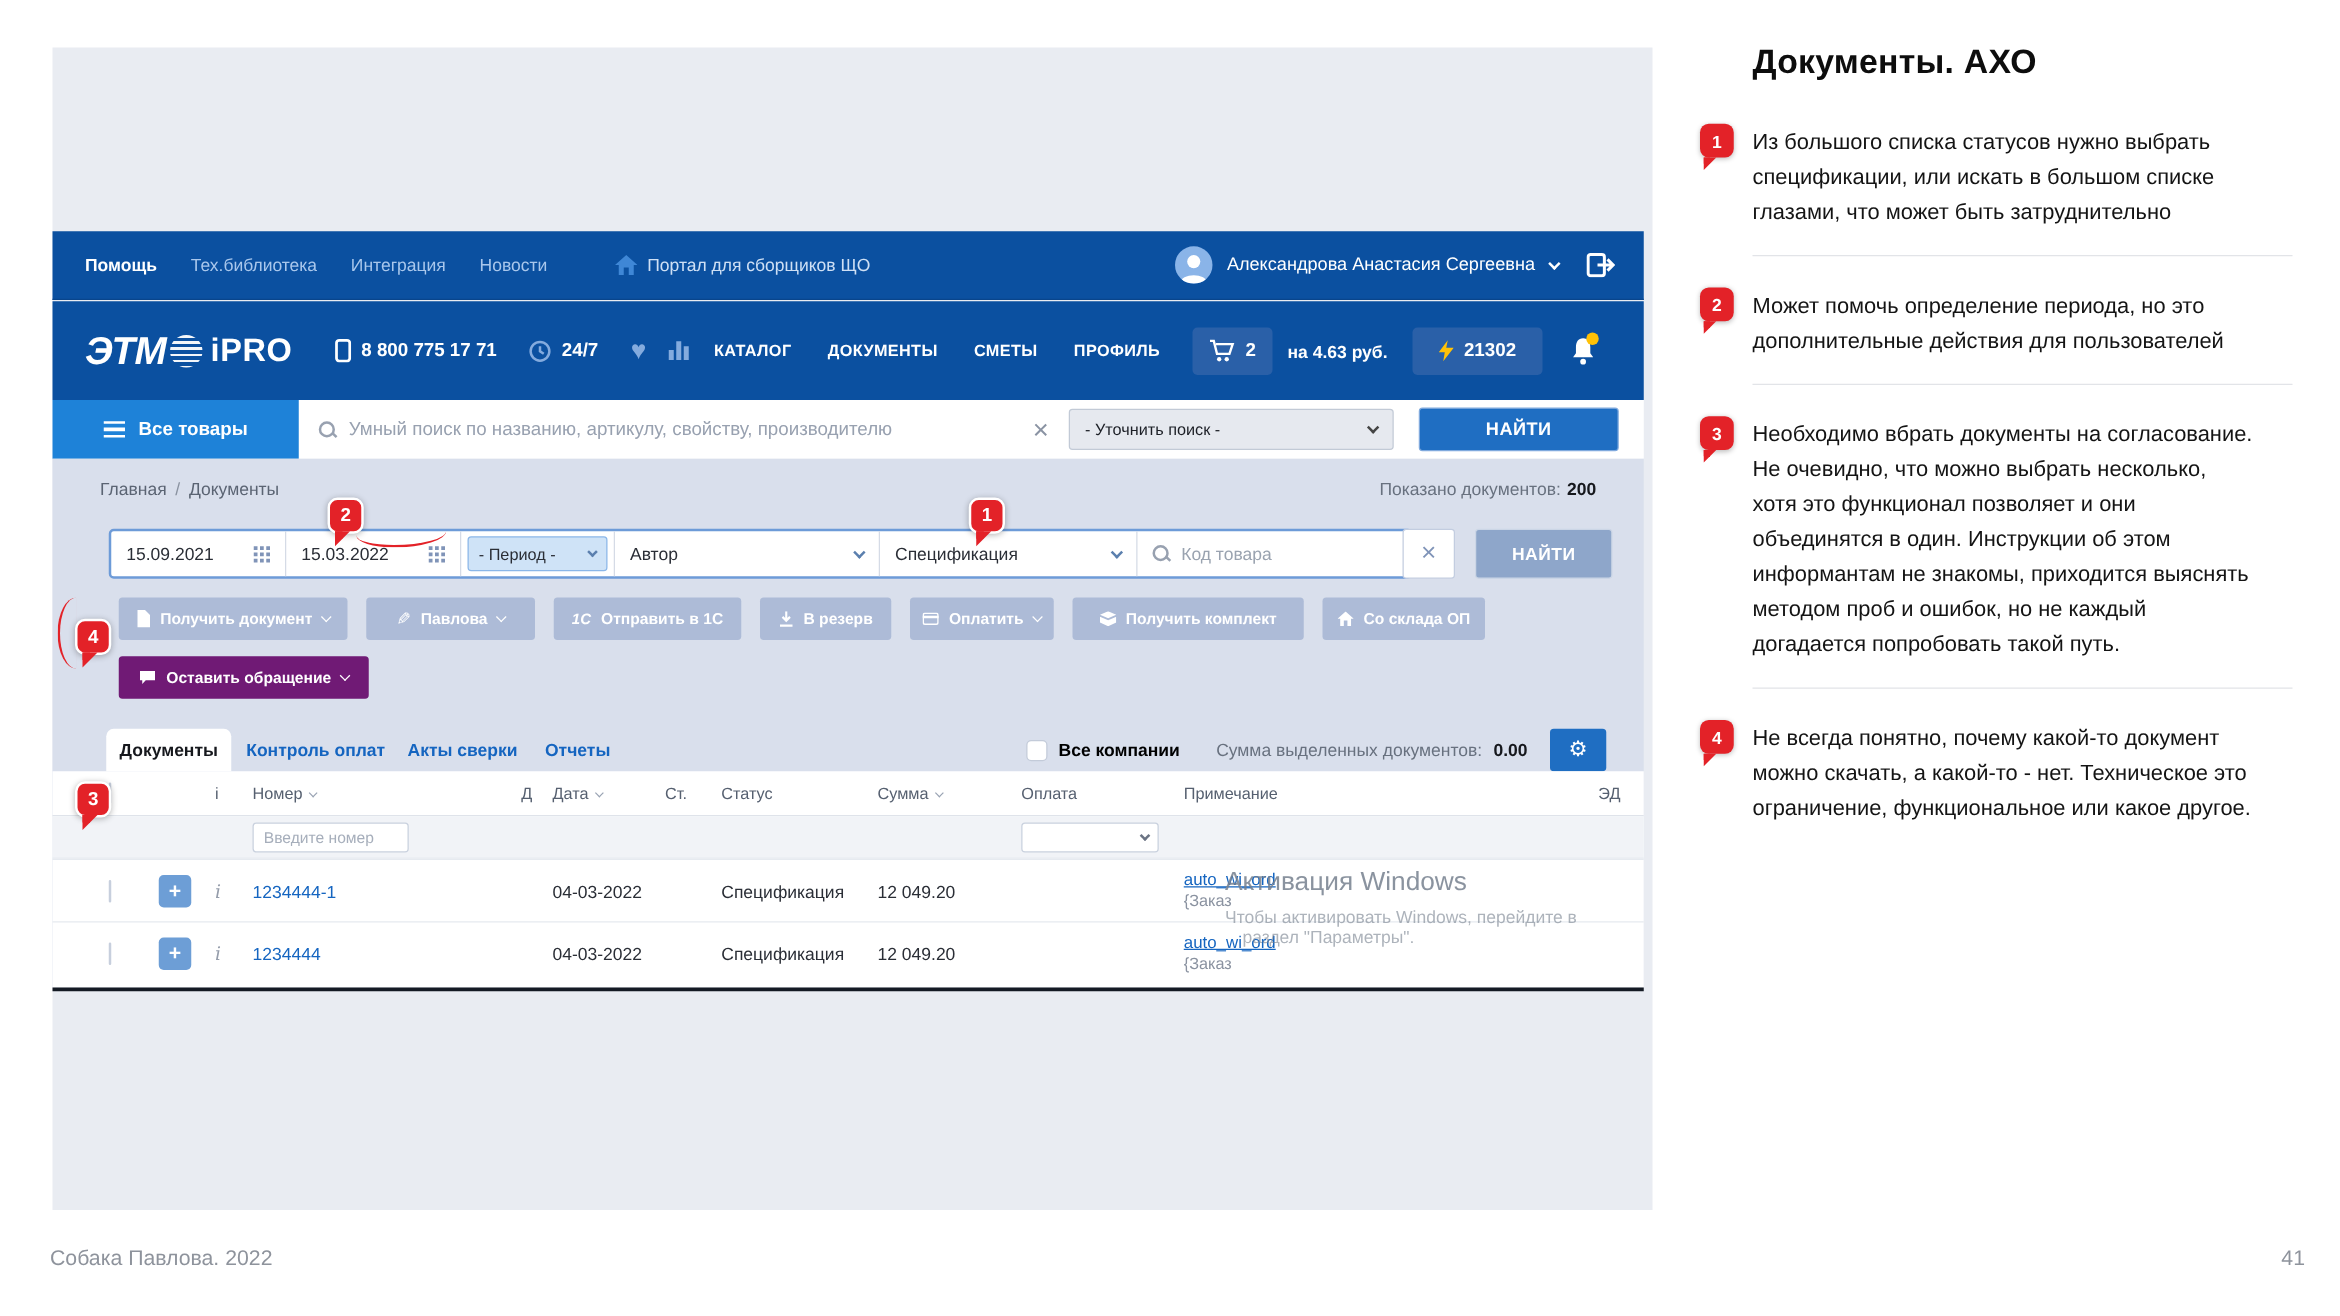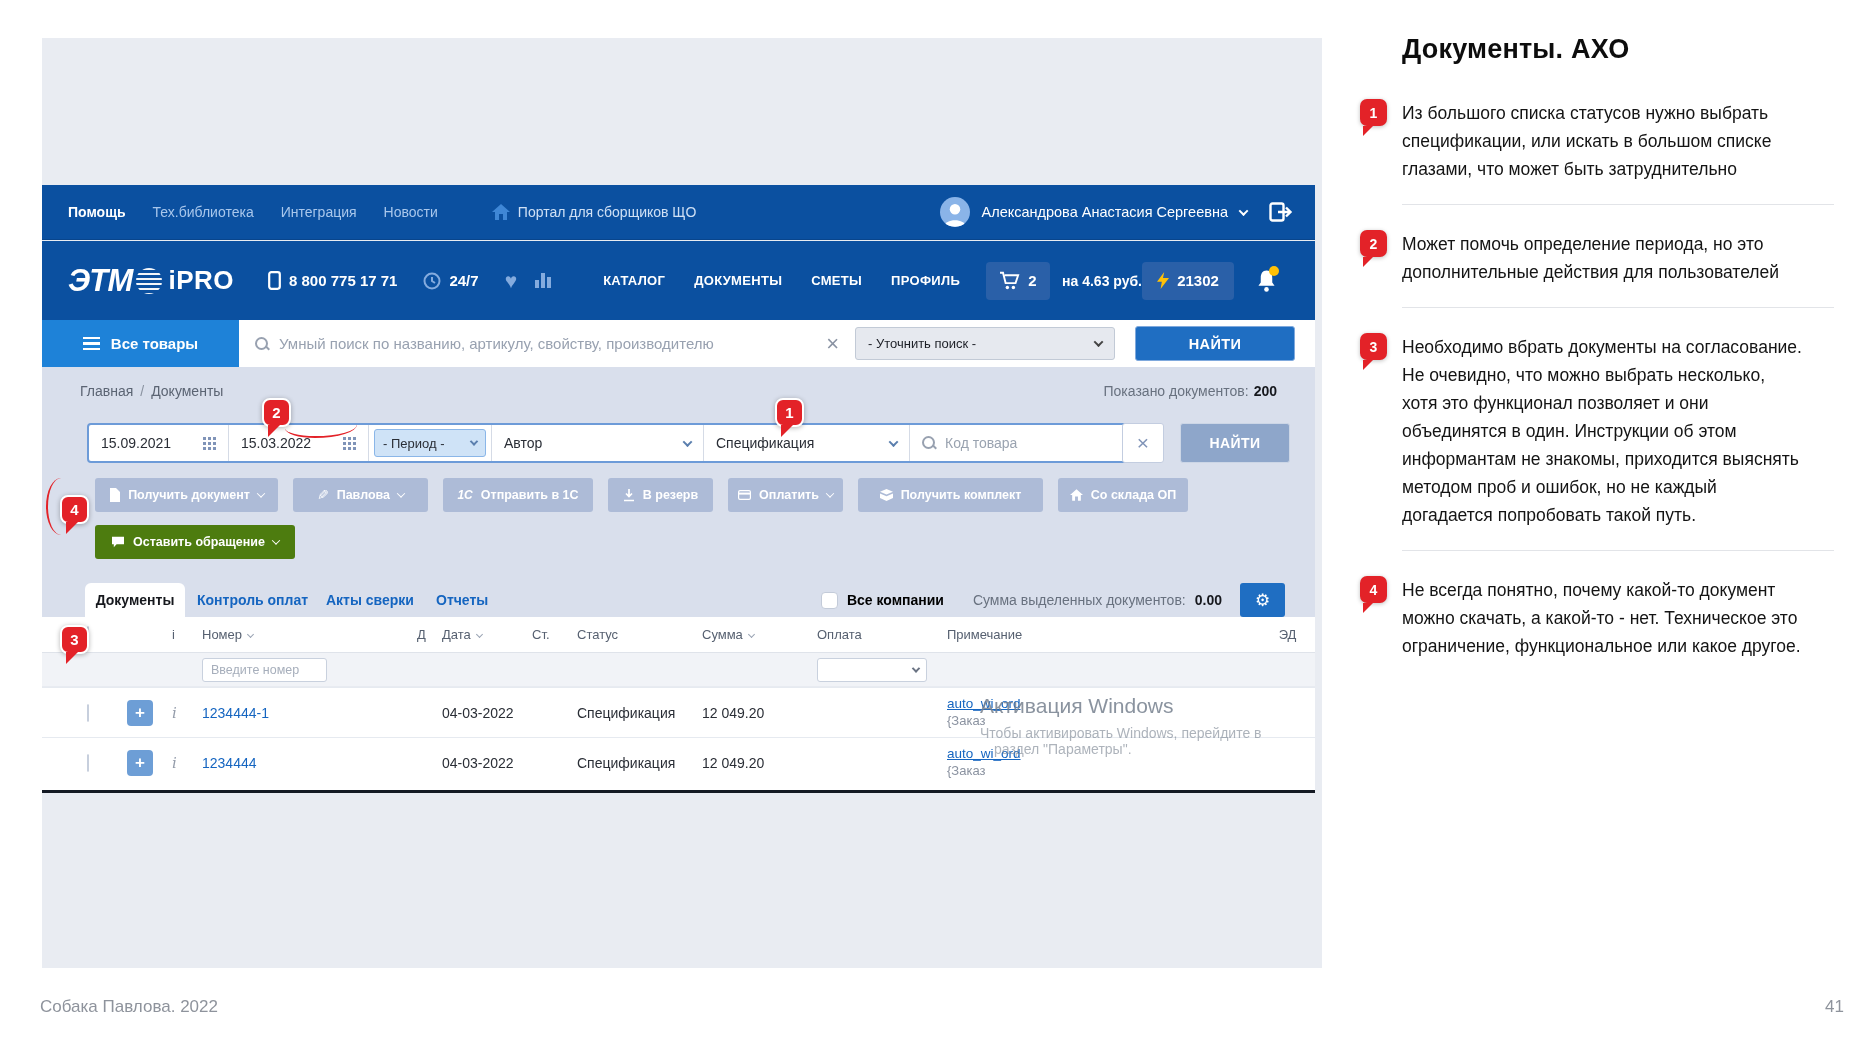--- a/index.html
+++ b/index.html
@@ -29,21 +29,21 @@
   .ipro { font-size:26px; font-weight:800; letter-spacing:.5px; margin-right:34px; }
   .hgrp { display:flex; align-items:center; gap:8px; font-size:15px; font-weight:700; margin-right:26px; }
   .heart { color:#84abde; font-size:21px; margin-right:18px; }
   .bars { display:flex; align-items:flex-end; gap:2px; height:15px; margin-right:10px; }
   .bars i { width:4px; background:#84abde; display:block; }
   .bars i:nth-child(1){height:8px}.bars i:nth-child(2){height:15px}.bars i:nth-child(3){height:11px}
   .mnav { margin-left:auto; display:flex; gap:29px; font-size:13px; font-weight:700; letter-spacing:.3px; align-items:center; }
   .bluebtn { background:#2a60a8; border-radius:4px; height:38px; display:flex; align-items:center; justify-content:center; gap:8px; color:#fff; font-weight:700; }
   .cartbtn { width:64px; margin-left:26px; font-size:15px; }
   .cartsum { font-size:14px; font-weight:700; margin-left:12px; }
-  .pointsbtn { width:92px; font-size:15px; }
+  .pointsbtn { width:104px; margin-left:20px; font-size:15px; }
   .bell { position:relative; margin-left:22px; display:flex; }
   .belldot { position:absolute; right:-2px; top:-3px; width:10px; height:10px; border-radius:50%; background:#ffc107; }
 
   .searchrow { position:absolute; left:0; top:282px; width:1273px; height:47px; background:#fff; display:flex; align-items:stretch; }
   .allgoods { width:197px; background:#1e82d8; color:#fff; font-size:15px; font-weight:700; display:flex; align-items:center; justify-content:center; gap:11px; }
   .burger { display:flex; flex-direction:column; gap:3px; }
   .burger i { width:17px; height:2.5px; background:#fff; display:block; }
   .sfield { width:614px; display:flex; align-items:center; padding:0 14px 0 16px; gap:10px; }
   .sfield input { flex:1; border:0; outline:0; font-size:15px; color:#333; font-family:inherit; background:transparent; }
   .sfield input::placeholder { color:#98a1b0; }
@@ -81,21 +81,21 @@
   .fclear { position:absolute; left:1080px; top:56px; width:42px; height:40px; background:#fff; border:1px solid #c3cde0; border-radius:3px;
     color:#8094b8; font-size:21px; display:flex; align-items:center; justify-content:center; }
   .ffind { position:absolute; left:1138px; top:56px; width:110px; height:40px; background:#8ea6ca; border:1px solid #ccd6e6; border-radius:3px;
     color:#fff; font-size:14px; font-weight:700; letter-spacing:.4px; display:flex; align-items:center; justify-content:center; }
 
   .acts { position:absolute; left:53px; top:111px; display:flex; gap:15px; }
   .abtn { height:34px; background:#adbbd7; border-radius:3px; color:#fff; font-size:12.5px; font-weight:700;
     display:flex; align-items:center; justify-content:center; gap:8px; overflow:hidden; }
   .abtn .chev { width:6px; height:6px; border-width:1.5px; color:#fff; flex:none; }
   .w183{width:183px}.w135{width:135px}.w150{width:150px}.w105{width:105px}.w115{width:115px}.w185{width:185px}.w130{width:130px}
-  .abtn2 { position:absolute; left:53px; top:158px; width:200px; background:#4d7c0f; }
+  .abtn2 { position:absolute; left:53px; top:158px; width:200px; background:#701a75; }
   .aic { display:flex; flex:none; }
   .penc { font-size:14px; line-height:1; transform:scaleX(-1); }
   .c1c { font-size:12px; font-weight:800; font-style:italic; }
 
   .tab-active { position:absolute; left:43px; top:216px; width:100px; height:34px; background:#fff; border-radius:6px 6px 0 0;
     color:#16181d; font-size:14px; font-weight:700; display:flex; align-items:center; justify-content:center; }
   .tablink { position:absolute; top:216px; height:34px; line-height:34px; color:#1565c0; font-size:14px; font-weight:700; }
   .tl1{left:155px}.tl2{left:284px}.tl3{left:394px}
   .tabsright { position:absolute; right:93px; top:216px; height:34px; display:flex; align-items:center; gap:9px; font-size:14px; }
   .cb { width:17px; height:17px; background:#fff; border:1.5px solid #c3cbd9; border-radius:4px; flex:none; }

